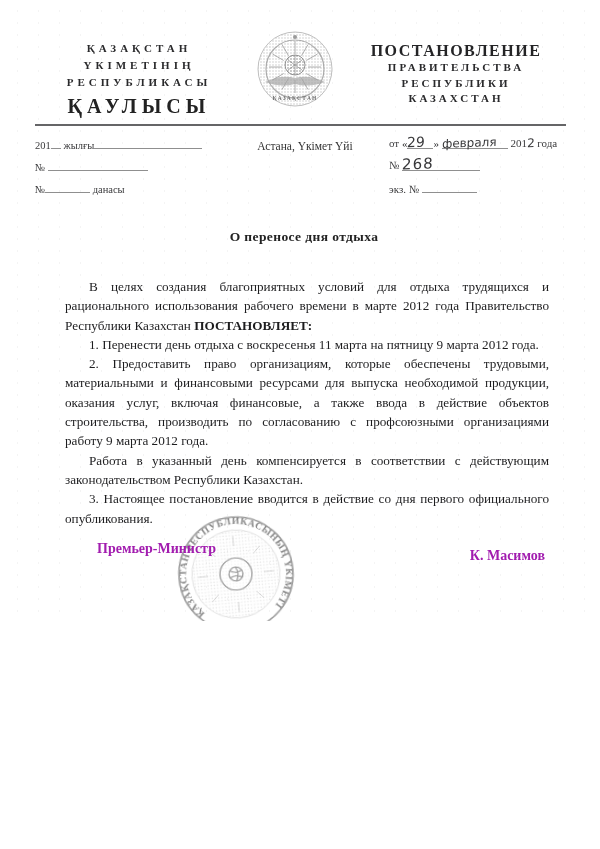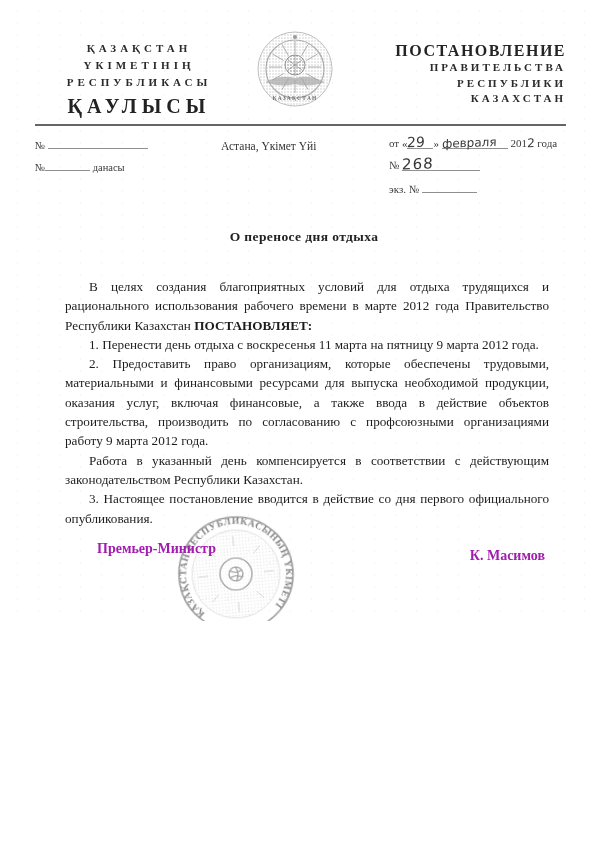--- a/index.html
+++ b/index.html
@@ -9,31 +9,31 @@
   .page::after{content:"";position:absolute;inset:0;pointer-events:none;opacity:.16;
     background-image:radial-gradient(circle,#9a9a9a .5px,transparent .6px),
                      radial-gradient(circle,#c0c0c0 .5px,transparent .6px);
     background-size:14px 18px,21px 12px;background-position:0 0,7px 5px;}
 
   
   .header{position:absolute;top:24px;left:34px;width:532px;display:flex;justify-content:space-between;}
   .h-left{width:210px;text-align:center;padding-top:16px;}
   .h-left .hl-small{font-size:11px;font-weight:bold;letter-spacing:4px;line-height:17px;color:#2a2a2c;}
   .h-left .hl-big{font-size:20px;font-weight:bold;letter-spacing:5px;margin-top:4px;color:#222;}
-  .h-right{width:220px;text-align:right;padding-top:18px;}
+  .h-right{width:220px;text-align:center;padding-top:18px;}
   .h-right .hr-big{font-size:16px;font-weight:bold;letter-spacing:1.5px;line-height:18px;color:#242426;}
   .h-right .hr-small{font-size:11px;font-weight:bold;letter-spacing:3px;line-height:15.5px;color:#2a2a2c;}
   .emblem{width:88px;height:92px;margin-top:1px;filter:blur(.2px);}
 
   .rule{position:absolute;top:124px;left:35px;width:531px;height:0;border-top:2.5px solid #4a4a4c;opacity:.85;}
 
   
   .refs{position:absolute;top:137px;left:35px;width:531px;display:flex;font-size:10.5px;color:#3a3a3c;}
   .col-left{width:186px;}
-  .col-center{width:168px;font-size:11.5px;padding-top:3px;color:#333;}
+  .col-center{width:168px;text-align:center;font-size:11.5px;padding-top:3px;color:#333;}
   .col-right{width:177px;font-size:11px;}
   .ref-line{height:14px;margin-bottom:8px;white-space:nowrap;}
   .blank{display:inline-block;border-bottom:1px solid #8f8f8f;height:11px;vertical-align:baseline;}
   .w10{width:10px}.w45{width:45px}.w55{width:55px}.w100{width:100px}.w110{width:108px}
   .w24{width:26px}.w66{width:66px}.w78{width:78px}
   .hand{font-family:"DejaVu Sans",sans-serif;color:#38383a;display:inline-block;height:11px;line-height:11px;
         overflow:visible;transform:rotate(-2deg) skewX(-4deg);}
   .hand-day{font-size:14px;}
   .hand-month{font-size:12px;}
   .hand-yr{font-size:12px;}
@@ -105,20 +105,24 @@
       <div class="hr-small">РЕСПУБЛИКИ</div>
       <div class="hr-small">КАЗАХСТАН</div>
     </div>
   </div>
 
   <div class="rule"></div>
 
   <div class="refs">
     <div class="col-left">
       <div class="ref-line">
+        <span>201</span><span class="blank w10"></span>
+        <span>жылғы</span><span class="blank w110"></span>
+      </div>
+      <div class="ref-line">
         <span>№</span>
         <span class="blank w100"></span>
       </div>
       <div class="ref-line">
         <span>№</span><span class="blank w45"></span>
         <span>данасы</span>
       </div>
     </div>
 
     <div class="col-center">

